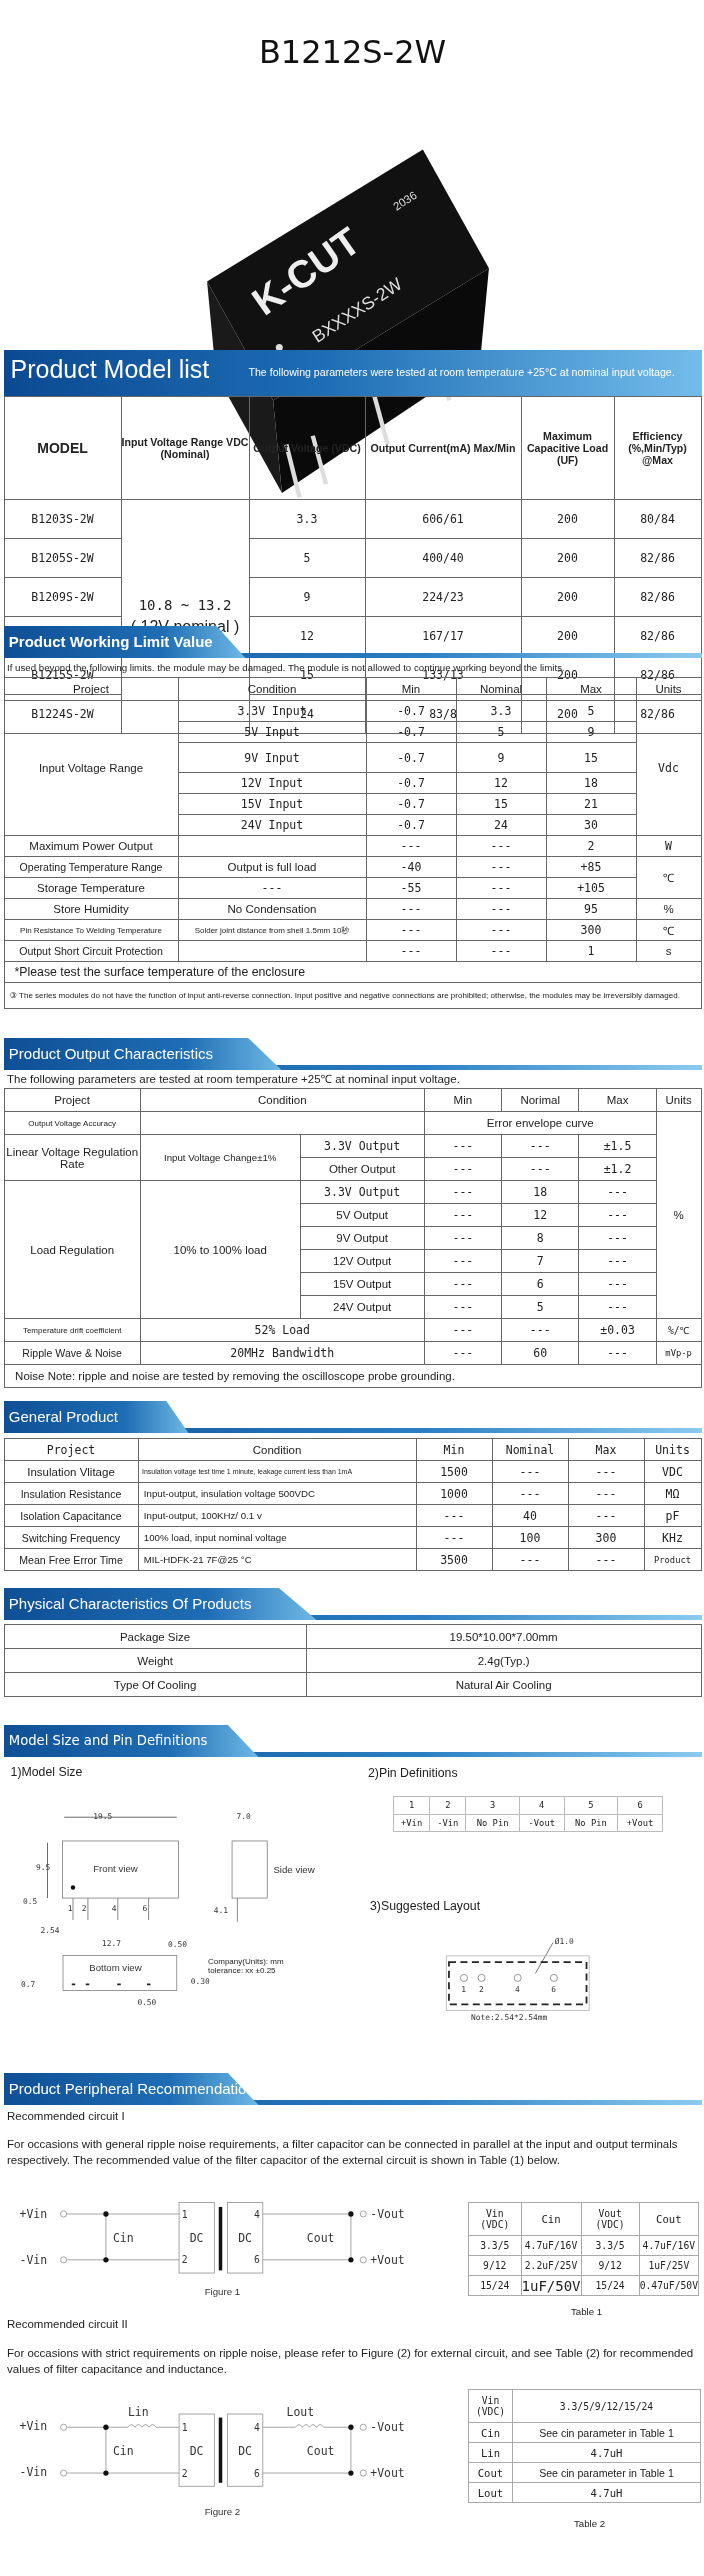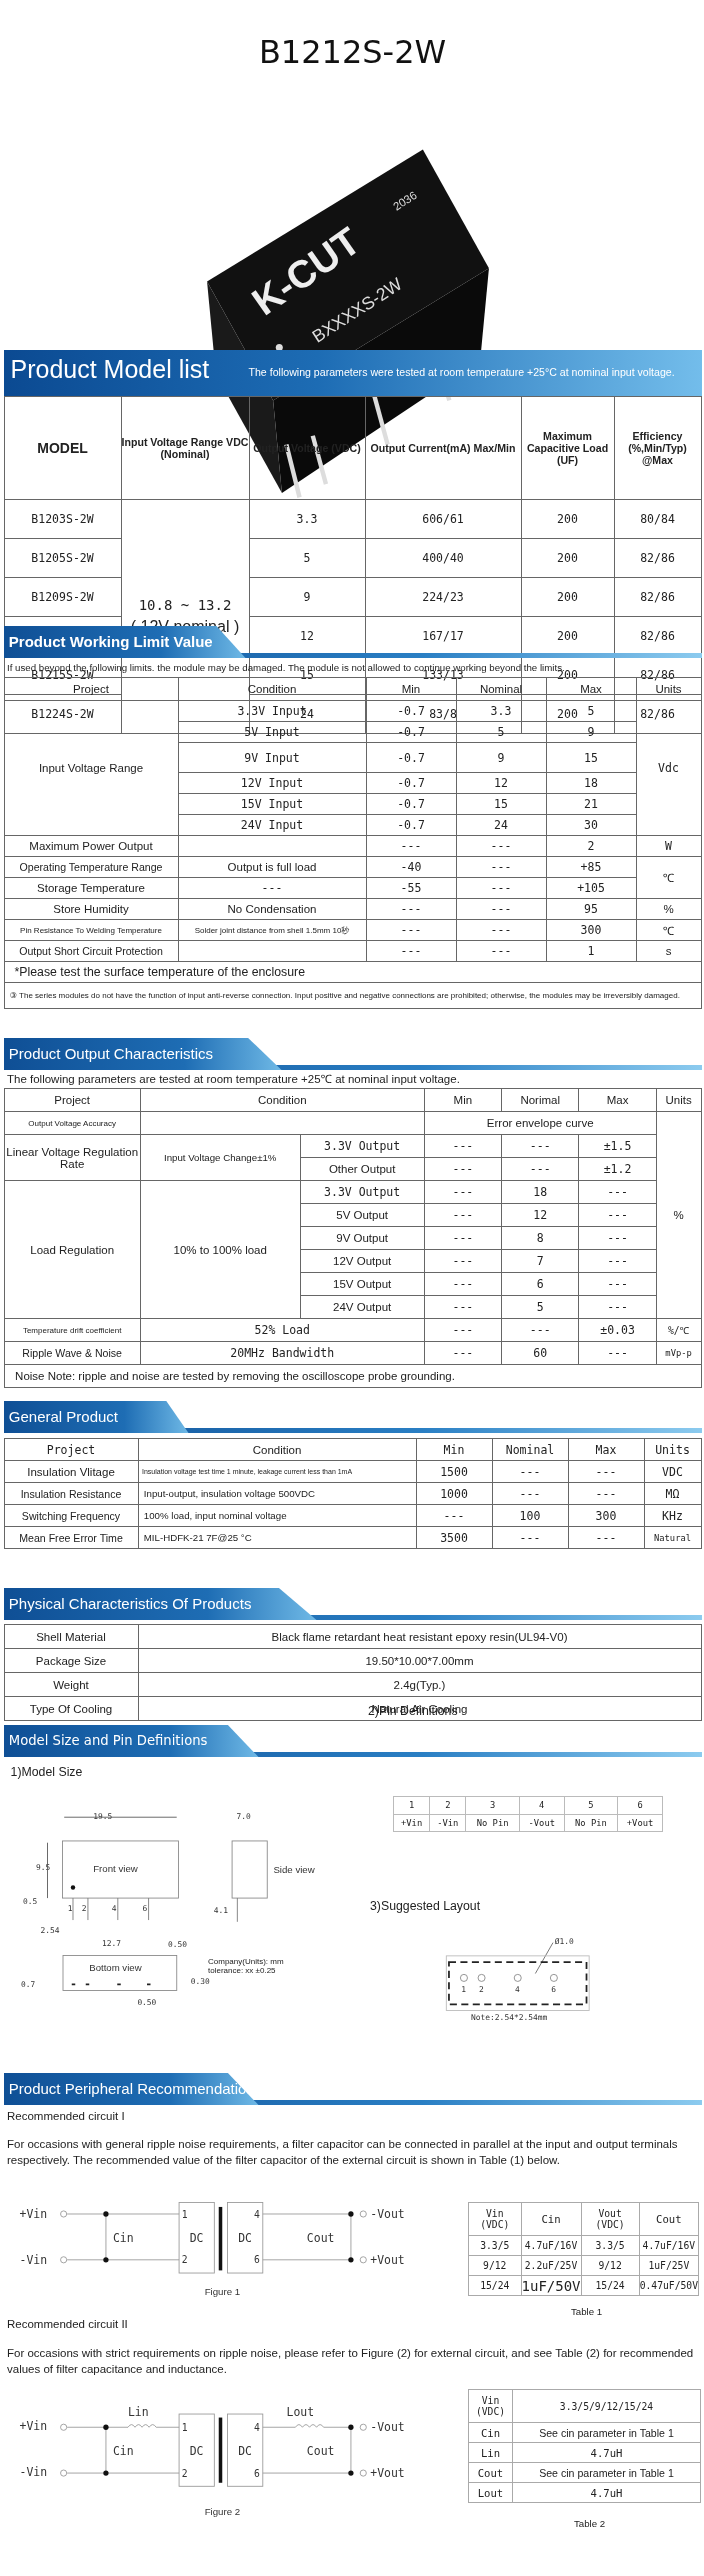--- a/index.html
+++ b/index.html
@@ -336,48 +336,52 @@
       </tr>
   <tr style="height:22px;">
         <td style="font-size:10.6px;">Insulation Resistance</td>
         <td style="text-align:left;padding-left:5.3px;font-size:9.7px;">Input-output, insulation voltage  500VDC</td>
         <td class="mono">1000</td>
         <td class="mono">---</td>
         <td class="mono">---</td>
         <td class="mono">MΩ</td>
       </tr>
   <tr style="height:22px;">
+        <td style="font-size:10.6px;">Isolation Capacitance</td>
+        <td style="text-align:left;padding-left:5.3px;font-size:9.7px;">Input-output, 100KHz/ 0.1 v</td>
+        <td class="mono">---</td>
+        <td class="mono">40</td>
+        <td class="mono">---</td>
+        <td class="mono">pF</td>
+      </tr>
+  <tr style="height:22px;">
         <td style="font-size:10.6px;">Switching Frequency</td>
         <td style="text-align:left;padding-left:5.3px;font-size:9.7px;">100% load, input nominal voltage</td>
         <td class="mono">---</td>
         <td class="mono">100</td>
         <td class="mono">300</td>
         <td class="mono">KHz</td>
       </tr>
   <tr style="height:22px;">
         <td style="font-size:10.6px;">Mean Free Error Time</td>
         <td style="text-align:left;padding-left:5.3px;font-size:9.7px;">MIL-HDFK-21 7F@25 °C</td>
         <td class="mono">3500</td>
         <td class="mono">---</td>
         <td class="mono">---</td>
-        <td class="mono" style="font-size:8.8px;">Natural</td>
+        <td class="mono" style="font-size:8.8px;">Product</td>
       </tr>
 </tbody>
   </table>
 
 <div class="abs banner" style="top:1588px;">
   <div class="line"></div>
   <div class="tab" style="width:313px;">Physical Characteristics Of Products</div>
 </div>
 <table style="left:3.5px;top:1624px;width:698px;">
   <tbody>
-      <tr style="height:24px;">
-        <td style="width:134px;">Shell Material</td>
-        <td>Black flame retardant heat resistant epoxy resin(UL94-V0)</td>
-      </tr>
   <tr style="height:24px;">
         <td>Package Size</td>
         <td>19.50*10.00*7.00mm</td>
       </tr>
   <tr style="height:24px;">
         <td>Weight</td>
         <td>2.4g(Typ.)</td>
       </tr>
   <tr style="height:24px;">
         <td>Type Of Cooling</td>
@@ -430,21 +434,21 @@
       <rect x="76" y="52" width="4" height="2"></rect>
       <rect x="112" y="52" width="4" height="2"></rect>
       <rect x="146" y="52" width="4" height="2"></rect>
     </g>
 </svg>
 <div class="abs" style="left:208px;top:1958px;font-size:8px;line-height:8.8px;">
   <div>Company(Units): mm</div>
     <div>tolerance: xx ±0.25</div>
 </div>
 
-<div class="abs" style="left:368px;top:1704px;font-size:12.3px;">2)Pin Definitions</div>
+<div class="abs" style="left:368px;top:1766px;font-size:12.3px;">2)Pin Definitions</div>
 <table style="left:393px;top:1796px;width:270px;">
   <tbody>
       <tr style="height:17.6px;">
         <td class="mono" style="font-size:8.8px;border-color:#bbb;">1</td>
         <td class="mono" style="font-size:8.8px;border-color:#bbb;">2</td>
         <td class="mono" style="font-size:8.8px;border-color:#bbb;">3</td>
         <td class="mono" style="font-size:8.8px;border-color:#bbb;">4</td>
         <td class="mono" style="font-size:8.8px;border-color:#bbb;">5</td>
         <td class="mono" style="font-size:8.8px;border-color:#bbb;">6</td>
       </tr>

